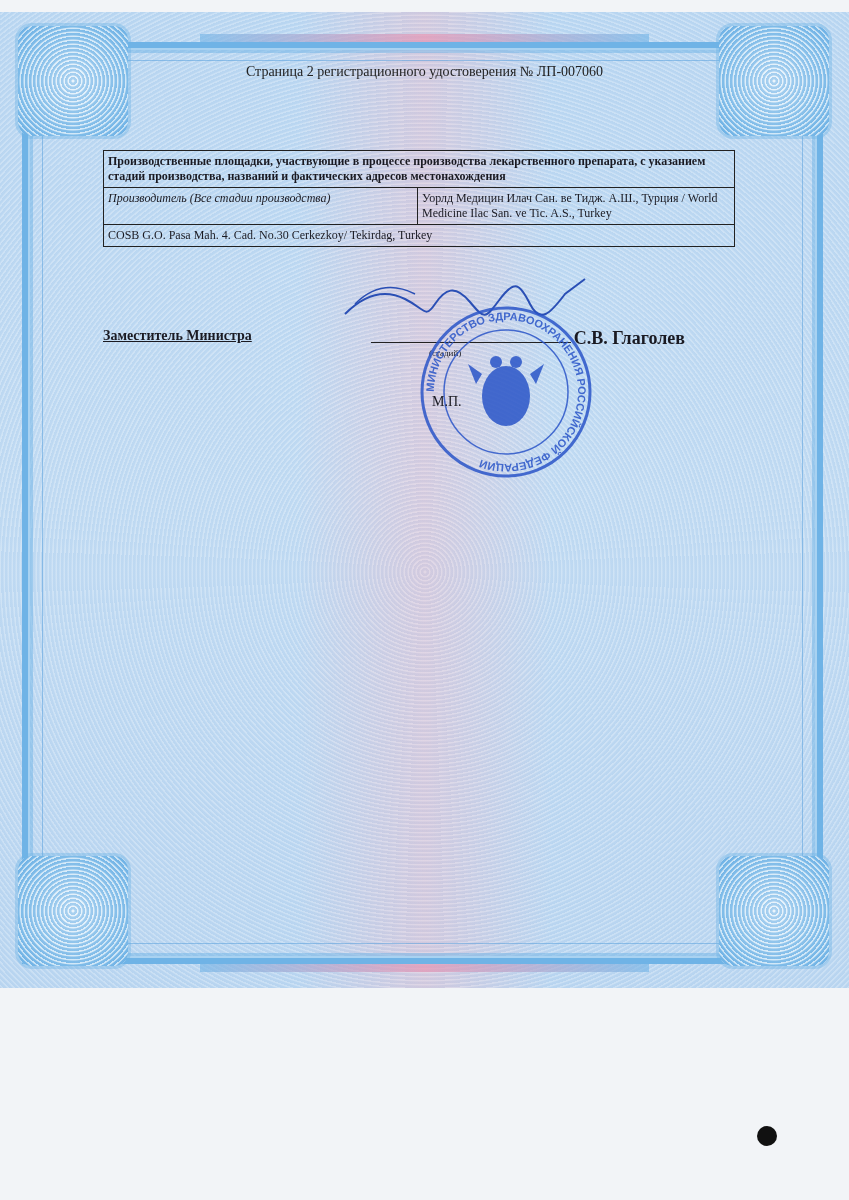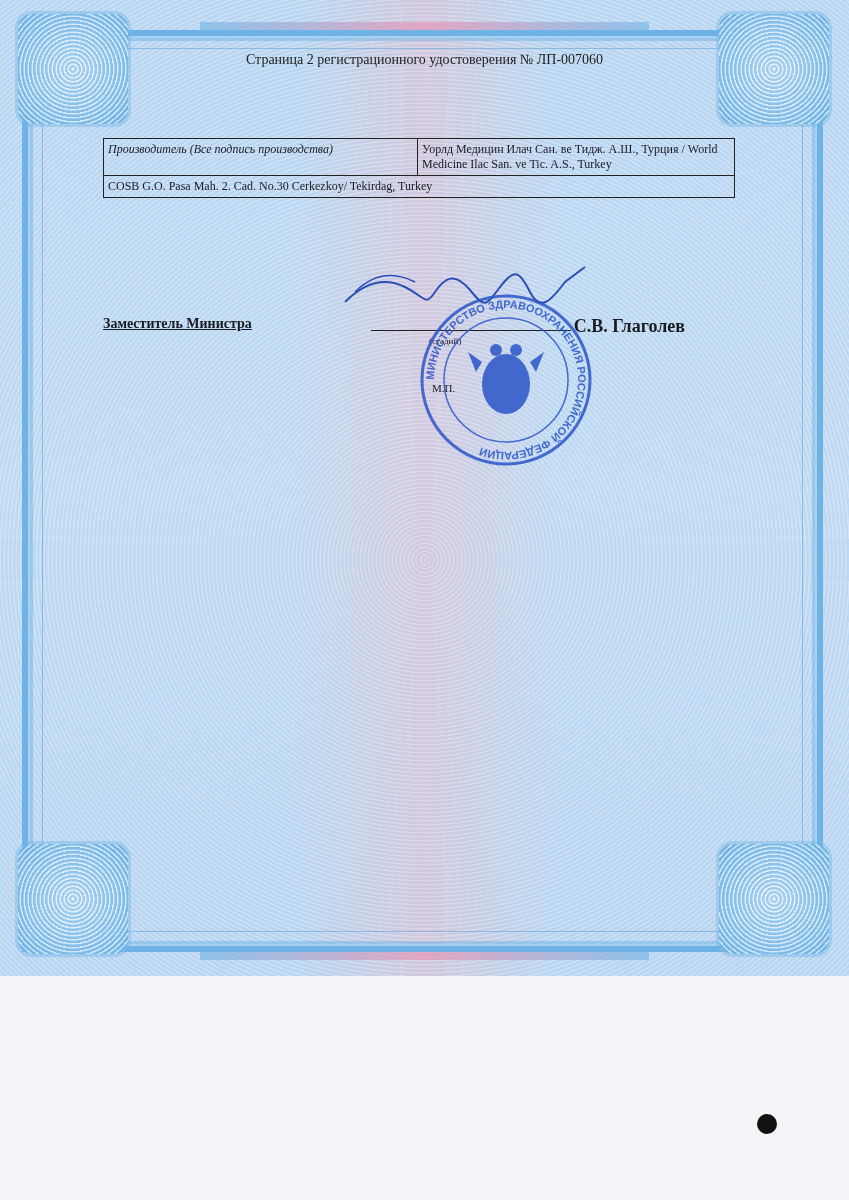--- a/index.html
+++ b/index.html
@@ -3,21 +3,21 @@
 <meta charset="utf-8">
 <style>
   html, body { margin: 0; padding: 0; }
   body {
     width: 849px; height: 1200px; position: relative; overflow: hidden;
     background: #f2f4f7;
     font-family: "Liberation Serif", "DejaVu Serif", serif;
     color: #1a1a22;
   }
   .page {
-    position: absolute; left: 0; top: 0; width: 849px; height: 976px;
+    position: absolute; left: 0; top: 12px; width: 849px; height: 976px;
     background:
       linear-gradient(90deg,
         rgba(170,205,240,0.0) 0%,
         rgba(170,205,240,0.0) 35%,
         rgba(235,190,205,0.55) 50%,
         rgba(170,205,240,0.0) 65%,
         rgba(170,205,240,0.0) 100%),
       linear-gradient(180deg, #bcd8f2 0%, #c3dcf3 50%, #bcd7f1 100%);
   }
   .page::before {
@@ -66,21 +66,21 @@
     border-collapse: collapse; font-size: 12px; line-height: 15px;
   }
   table.prod td { border: 1.5px solid #222; padding: 3px 4px; vertical-align: top; }
   .t-head { font-weight: bold; }
   .t-italic { font-style: italic; width: 305px; }
   .sig-row { position: absolute; left: 103px; top: 316px; width: 582px; height: 24px; }
   .sig-title { position: absolute; left: 0; top: 0; font-weight: bold; font-size: 14px; text-decoration: underline; }
   .sig-line { position: absolute; left: 268px; top: 14px; width: 200px; border-bottom: 1px solid #222; }
   .sig-caption { position: absolute; left: 326px; top: 20px; font-size: 9px; }
   .sig-name { position: absolute; right: 0; top: 0; font-weight: bold; font-size: 18px; }
-  .mp { position: absolute; left: 432px; top: 382px; font-size: 11px; }
+  .mp { position: absolute; left: 432px; top: 382px; font-size: 14px; }
   .signature { position: absolute; left: 335px; top: 262px; }
   .stamp { position: absolute; left: 418px; top: 292px; }
   .punch { position: absolute; left: 757px; top: 1114px; width: 20px; height: 20px; border-radius: 50%; background: #111; }
 </style>
 </head>
 <body>
 
 <div class="page">
   <div class="top-strip"></div>
   <div class="bottom-strip"></div>
@@ -88,26 +88,29 @@
   <div class="frame-inner"></div>
   <div class="rose tl"></div>
   <div class="rose tr"></div>
   <div class="rose bl"></div>
   <div class="rose br"></div>
 
   <div class="header-line">Страница 2 регистрационного удостоверения № ЛП-007060</div>
 
   <table class="prod">
     <tbody>
+        <tr>
+      <td colspan="2" class="t-head">Производственные площадки, участвующие в процессе производства лекарственного препарата, с указанием стадий производства, названий и фактических адресов местонахождения</td>
+    </tr>
     <tr>
-      <td class="t-italic">Производитель (Все подпись производства)</td>
+      <td class="t-italic">Производитель (Все стадии производства)</td>
       <td>Уорлд Медицин Илач Сан. ве Тидж. А.Ш., Турция / World Medicine Ilac San. ve Tic. A.S., Turkey</td>
     </tr>
     <tr>
-      <td colspan="2">COSB G.O. Pasa Mah. 2. Cad. No.30 Cerkezkoy/ Tekirdag, Turkey</td>
+      <td colspan="2">COSB G.O. Pasa Mah. 4. Cad. No.30 Cerkezkoy/ Tekirdag, Turkey</td>
     </tr>
   </tbody>
     </table>
 
   <svg class="signature" width="260" height="60" viewBox="0 0 260 60">
     <path d="M10 40 C 30 20, 50 15, 70 25 S 90 45, 100 30 S 120 10, 135 28 S 150 45, 165 25 S 185 10, 195 30 S 215 40, 230 20 L 250 5" fill="none" stroke="#2a4fb5" stroke-width="2"></path>
     <path d="M20 30 C 40 10, 60 10, 80 20" fill="none" stroke="#2a4fb5" stroke-width="1.5"></path>
   </svg>
 
   <div class="sig-row">

